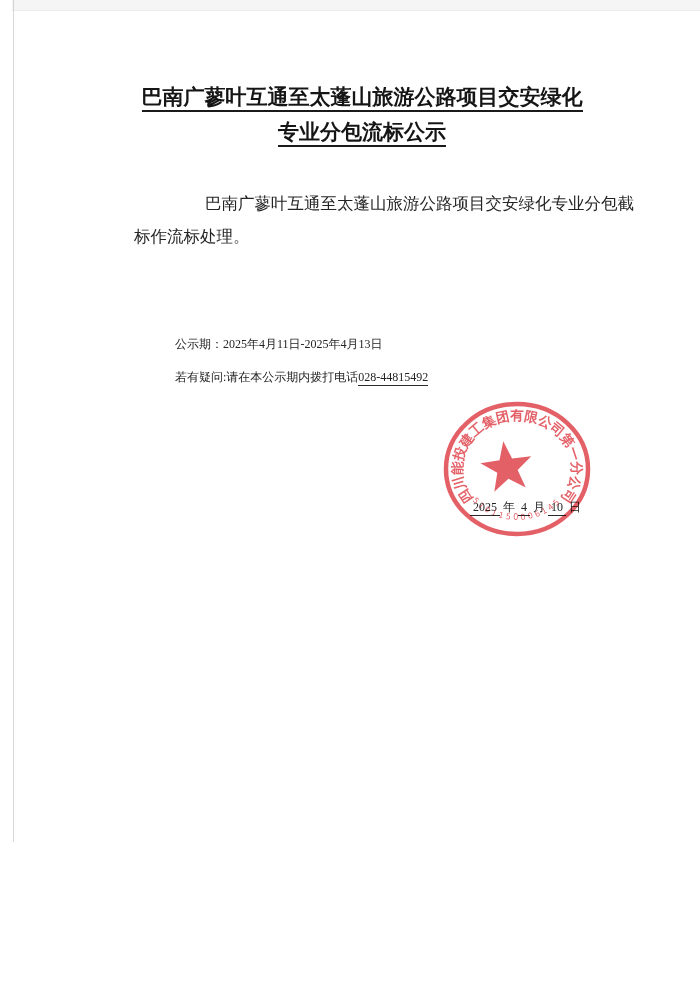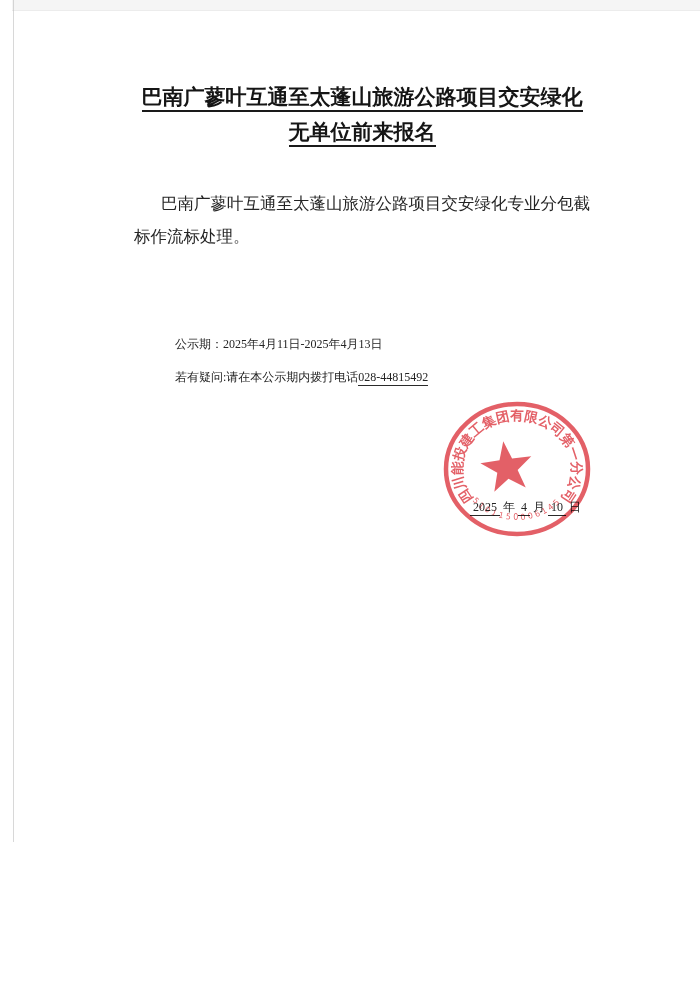--- a/index.html
+++ b/index.html
@@ -28,21 +28,21 @@
     margin: 0; text-align: center;
     font-size: 21px; font-weight: bold; line-height: 35px;
     color: #151515;
   }
   .ul-title { border-bottom: 2px solid #1a1a1a; padding-bottom: 1px; }
 
   .para {
     position: absolute; top: 187px; left: 122px; width: 500px;
     font-size: 16.5px; line-height: 33px; white-space: nowrap;
   }
-  .para-line.indent { padding-left: 27px; }
+  .para-line.indent { padding-left: 27px; text-align: right; }
 
   .line {
     position: absolute; font-size: 12px; line-height: 22px; white-space: pre;
   }
   .period  { top: 311px; left: 151px; }
   .contact { top: 344px; left: 151px; }
   .tenderer{ top: 441px; left: 240px; }
   .dateline{ top: 474px; left: 446px; }
 
   .ul { border-bottom: 1px solid #2a2a2a; padding-bottom: 1px; }
@@ -59,21 +59,21 @@
 </head>
 <body>
 
 <div class="page">
 
   <div class="scan-top"></div>
   <div class="scan-left"></div>
 
   <h1 class="title">
     <div><span class="ul-title">巴南广蓼叶互通至太蓬山旅游公路项目交安绿化</span></div>
-    <div><span class="ul-title">无单位前来报名</span></div>
+    <div><span class="ul-title">专业分包流标公示</span></div>
   </h1>
 
   <div class="para">
     <div class="para-line indent">巴南广蓼叶互通至太蓬山旅游公路项目交安绿化专业分包截</div>
     <div class="para-line">标作流标处理。</div>
   </div>
 
   <div class="line period">
     <span>公示期：</span><span>2025年4月11日-2025年4月13日</span>
   </div>

